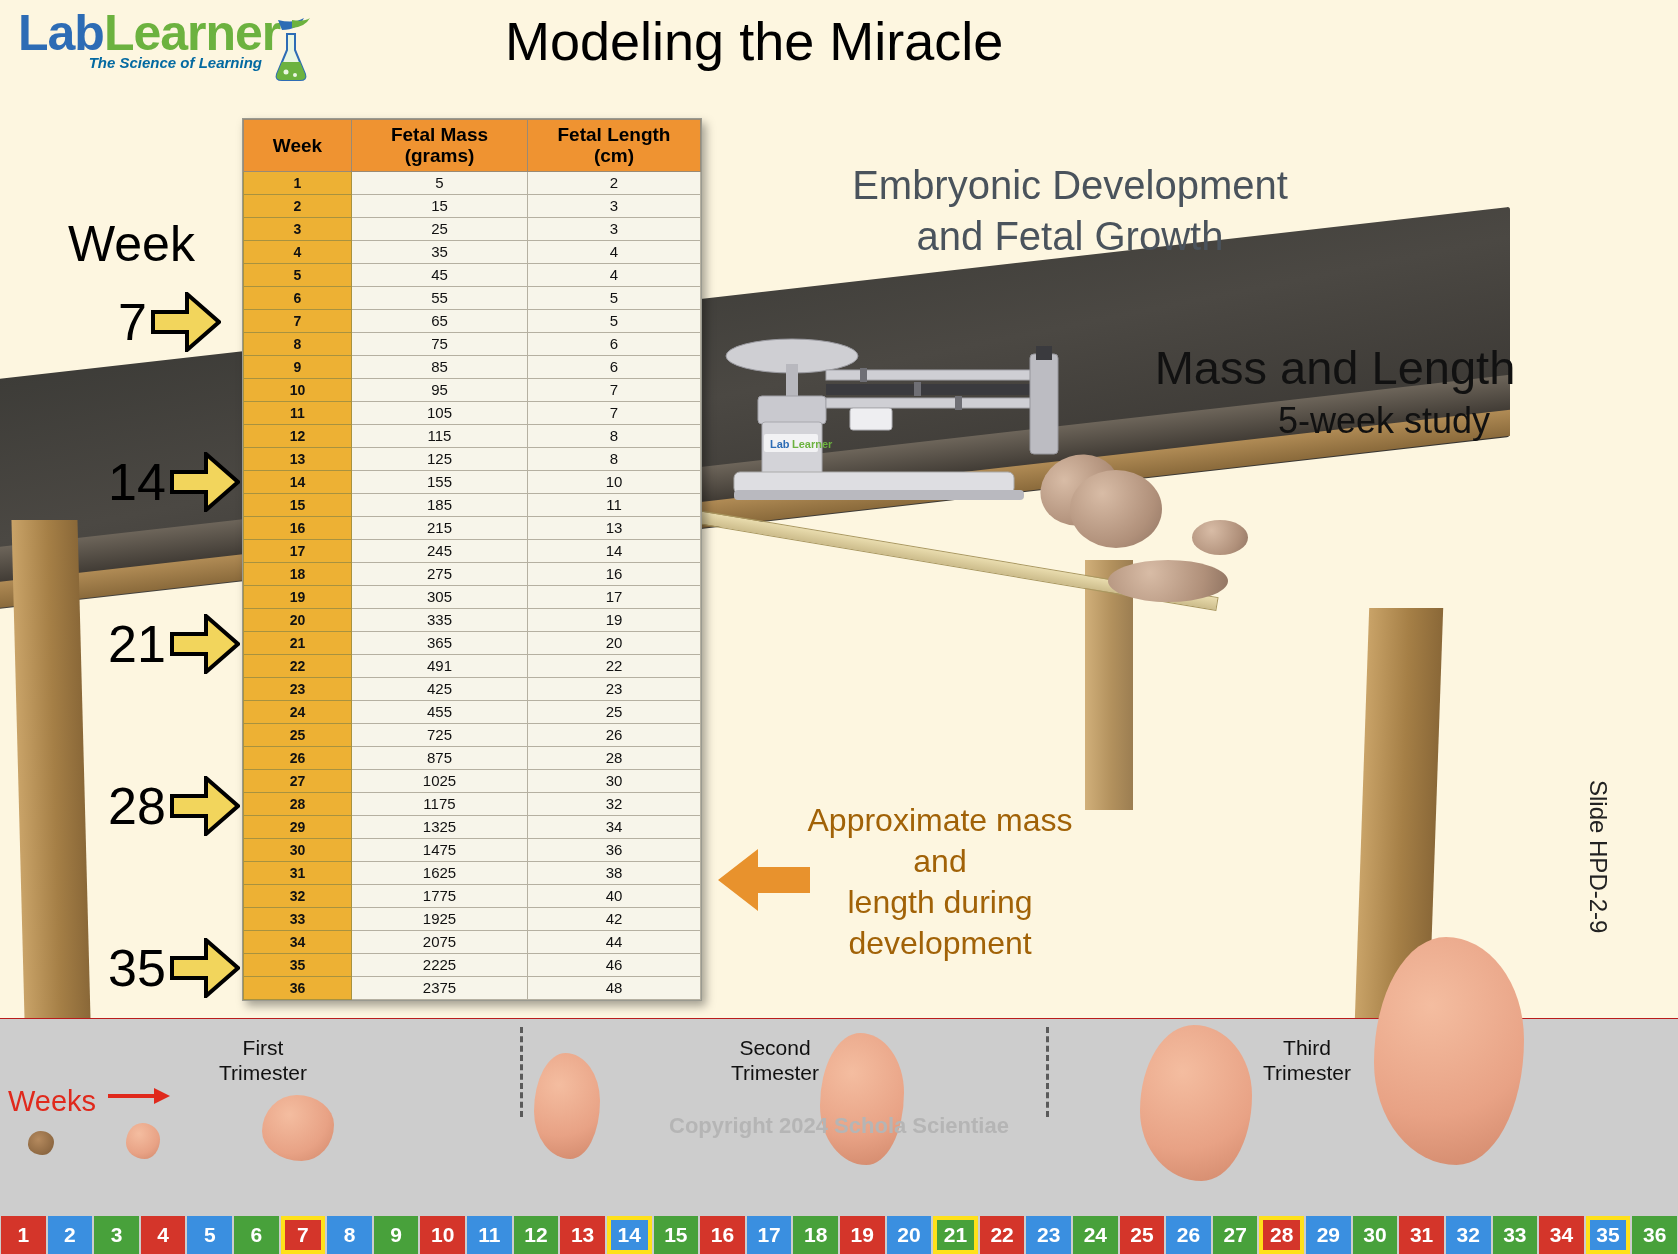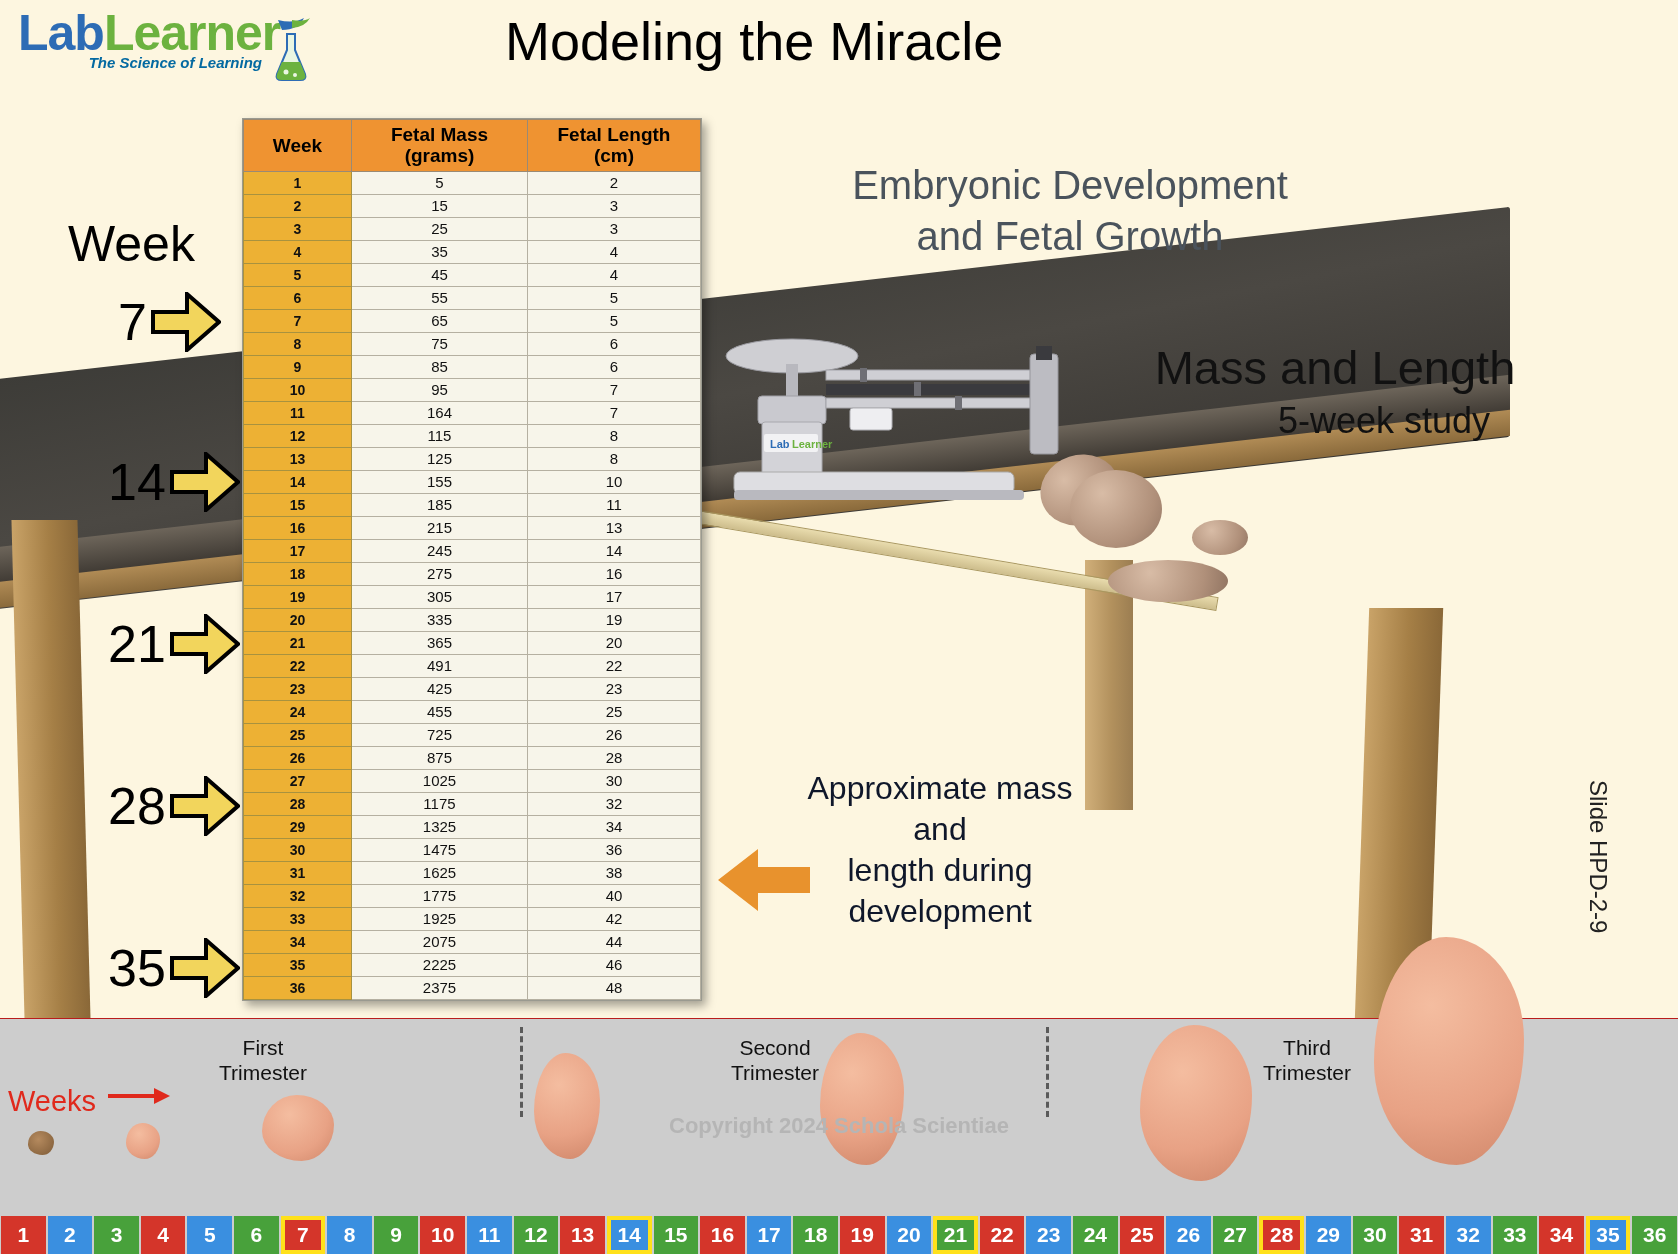--- a/index.html
+++ b/index.html
@@ -114,22 +114,22 @@
 
   .ruler {
     position: absolute; left: 686px; top: 508px; width: 540px; height: 14px;
     background: linear-gradient(180deg,#e9dcae,#cdbd8c);
     transform: rotate(9.5deg); transform-origin: left top;
     border: 1px solid #a9975f;
   }
 
   
   .annot {
-    position: absolute; left: 790px; top: 768px; width: 300px;
-    font-size: 32px; color: #0f172a; text-align: center; line-height: 1.28;
+    position: absolute; left: 790px; top: 800px; width: 300px;
+    font-size: 32px; color: #a16207; text-align: center; line-height: 1.28;
   }
   .annot-arrow { position: absolute; left: 718px; top: 845px; width: 92px; height: 70px; }
 
   
   .timeline {
     position: absolute; left: 0; bottom: 0; width: 1678px; height: 236px;
     background: #cdcdcd; border-top: 1px solid #b91c1c;
   }
   .tri-label {
     position: absolute; font-size: 21px; color: #111; text-align: center; line-height: 1.2; font-weight: normal;
@@ -339,21 +339,21 @@
             <td class="val">85</td>
             <td class="val">6</td>
           </tr>
           <tr>
             <td class="wkcell">10</td>
             <td class="val">95</td>
             <td class="val">7</td>
           </tr>
           <tr>
             <td class="wkcell">11</td>
-            <td class="val">164</td>
+            <td class="val">105</td>
             <td class="val">7</td>
           </tr>
           <tr>
             <td class="wkcell">12</td>
             <td class="val">115</td>
             <td class="val">8</td>
           </tr>
           <tr>
             <td class="wkcell">13</td>
             <td class="val">125</td>

